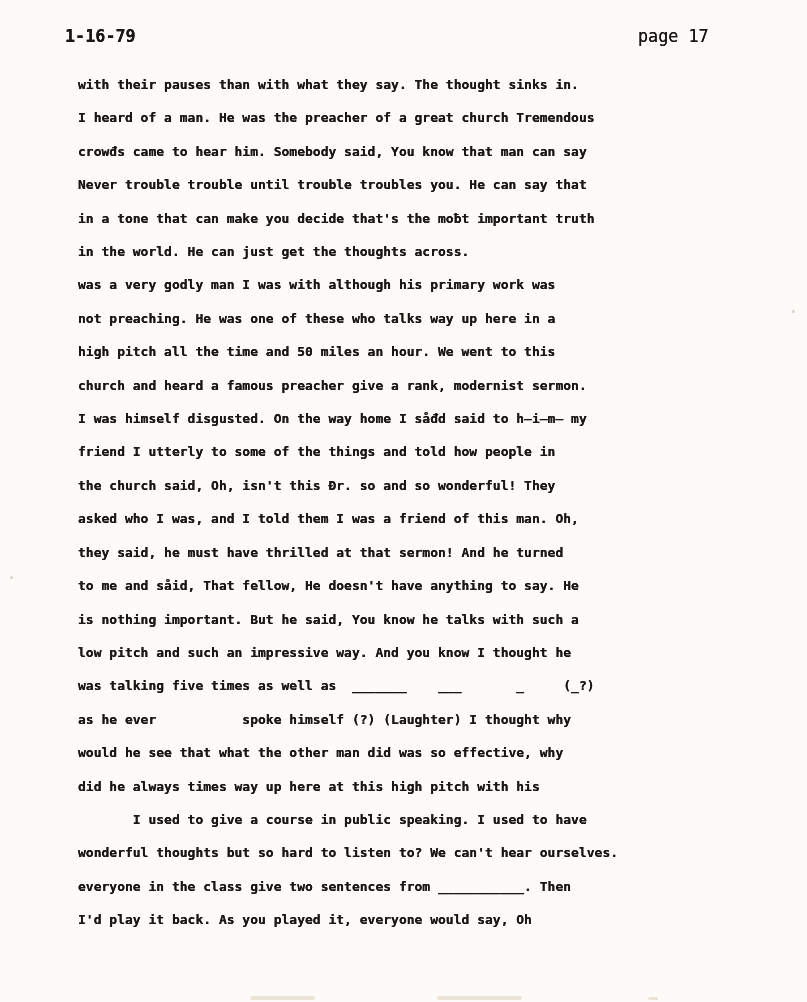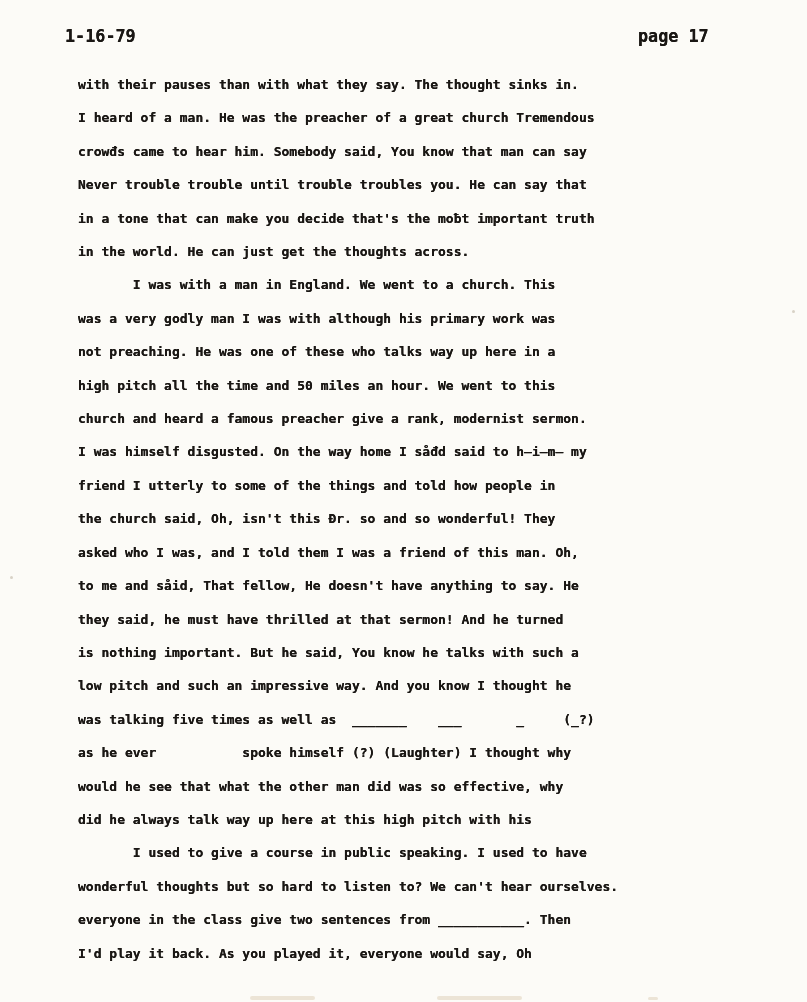--- a/index.html
+++ b/index.html
@@ -21,21 +21,21 @@
     height: 34px;
   }
   .header .date {
     position: absolute; left: 65px; top: 0;
     font-size: 16.8px; font-weight: bold;
     text-shadow: 0 0 0.5px currentColor;
     white-space: pre;
   }
   .header .pageno {
     position: absolute; left: 638px; top: 0;
-    font-size: 16.8px; font-weight: bold;
+    font-size: 16.8px; font-weight: normal;
     text-shadow: 0 0 0.5px currentColor;
     white-space: pre;
     text-align: center;
   }
   .body-text {
     position: absolute;
     top: 68px; left: 78px; right: 10px;
   }
   .line {
     white-space: pre;
@@ -74,37 +74,36 @@
   </div>
 
   <div class="body-text">
 
   <div class="line">with their pauses than with what they say. The thought sinks in.</div>
       <div class="line">I heard of a man. He was the preacher of a great church Tremendous</div>
       <div class="line">crowđs came to hear him. Somebody said, You know that man can say</div>
       <div class="line">Never trouble trouble until trouble troubles you. He can say that</div>
       <div class="line">in a tone that can make you decide that's the moƀt important truth</div>
       <div class="line">in the world. He can just get the thoughts across.</div>
-      <div class="line">       I was with a man in England. We went to a church. This</div>
       <div class="line">was a very godly man I was with although his primary work was</div>
       <div class="line">not preaching. He was one of these who talks way up here in a</div>
       <div class="line">high pitch all the time and 50 miles an hour. We went to this</div>
       <div class="line">church and heard a famous preacher give a rank, modernist sermon.</div>
       <div class="line">I was himself disgusted. On the way home I såđd said to h̶i̶m̶ my</div>
       <div class="line">friend I utterly to some of the things and told how people in</div>
       <div class="line">the church said, Oh, isn't this Đr. so and so wonderful! They</div>
       <div class="line">asked who I was, and I told them I was a friend of this man. Oh,</div>
+      <div class="line">they said, he must have thrilled at that sermon! And he turned</div>
       <div class="line">to me and såid, That fellow, He doesn't have anything to say. He</div>
-      <div class="line">they said, he must have thrilled at that sermon! And he turned</div>
       <div class="line">is nothing important. But he said, You know he talks with such a</div>
       <div class="line">low pitch and such an impressive way. And you know I thought he</div>
       <div class="line">was talking five times as well as  _______    ___       _     (_?)</div>
       <div class="line">as he ever           spoke himself (?) (Laughter) I thought why</div>
       <div class="line">would he see that what the other man did was so effective, why</div>
-      <div class="line">did he always talk way up here at this high pitch with his</div>
+      <div class="line">did he always times way up here at this high pitch with his</div>
       <div class="line">       I used to give a course in public speaking. I used to have</div>
       <div class="line">wonderful thoughts but so hard to listen to? We can't hear ourselves.</div>
       <div class="line">everyone in the class give two sentences from ___________. Then</div>
       <div class="line">I'd play it back. As you played it, everyone would say, Oh</div>
     </div>
 
   <div class="smudge s1"></div>
   <div class="smudge s2"></div>
   <div class="smudge s3"></div>
   <div class="dot d1"></div>

